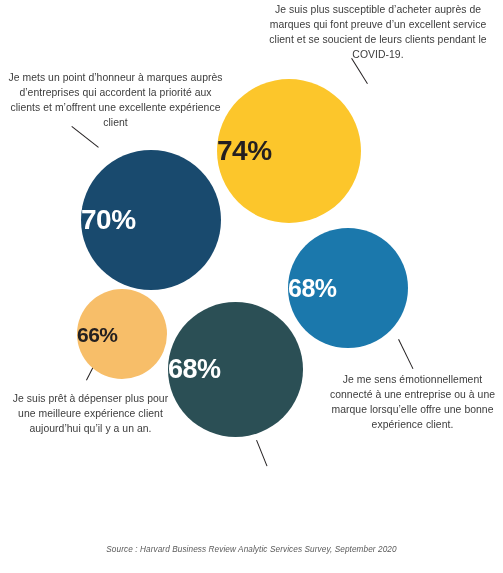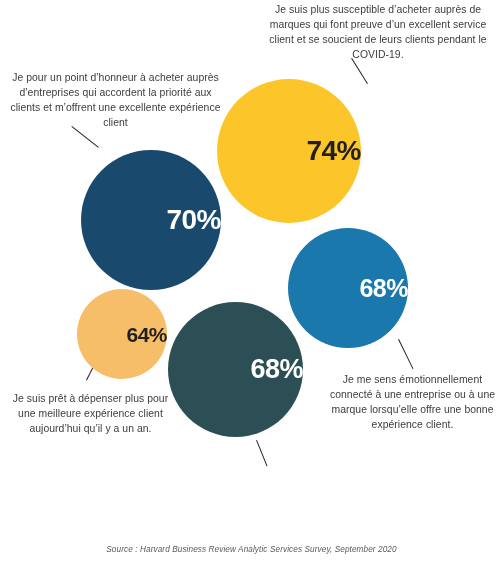--- a/index.html
+++ b/index.html
@@ -18,21 +18,21 @@
     overflow: hidden;
     padding-left: 28px;
   }
 
   
   .bubble {
     position: absolute;
     border-radius: 50%;
     display: flex;
     align-items: center;
-    justify-content: flex-end;
+    justify-content: flex-start;
     box-sizing: border-box;
   }
   .bubble-value {
     font-weight: bold;
     letter-spacing: -0.5px;
     line-height: 1;
     white-space: nowrap;
   }
 
   .bubble--navy   { background: #194a6e; }
@@ -102,21 +102,21 @@
     font-style: italic;
   }
 </style>
 </head>
 <body>
 
 <div id="infographic">
 
   <div class="caption" id="caption-covid">Je suis plus susceptible d’acheter auprès de marques qui font preuve d’un excellent service client et se soucient de leurs clients pendant le COVID-19.</div>
 
-  <div class="caption" id="caption-priority">Je pour un point d’honneur à acheter auprès d’entreprises qui accordent la priorité aux clients et m’offrent une excellente expérience client</div>
+  <div class="caption" id="caption-priority">Je mets un point d’honneur à marques auprès d’entreprises qui accordent la priorité aux clients et m’offrent une excellente expérience client</div>
 
   <div class="caption" id="caption-spend">Je suis prêt à dépenser plus pour une meilleure expérience client aujourd’hui qu’il y a un an.</div>
 
   <div class="caption" id="caption-emotional">Je me sens émotionnellement connecté à une entreprise ou à une marque lorsqu’elle offre une bonne expérience client.</div>
 
 
   <div class="leader" id="leader-covid"></div>
   <div class="leader" id="leader-priority"></div>
   <div class="leader" id="leader-spend"></div>
   <div class="leader" id="leader-emotional"></div>
@@ -128,21 +128,21 @@
 
   <div class="bubble bubble--navy" id="bubble-navy">
     <span class="bubble-value value--light">70%</span>
   </div>
 
   <div class="bubble bubble--blue" id="bubble-blue">
     <span class="bubble-value value--light">68%</span>
   </div>
 
   <div class="bubble bubble--orange" id="bubble-orange">
-    <span class="bubble-value value--dark">64%</span>
+    <span class="bubble-value value--dark">66%</span>
   </div>
 
   <div class="bubble bubble--teal" id="bubble-teal">
     <span class="bubble-value value--light">68%</span>
   </div>
 
   <div id="source-note">Source : Harvard Business Review Analytic Services Survey, September 2020</div>
 
 </div>
 

